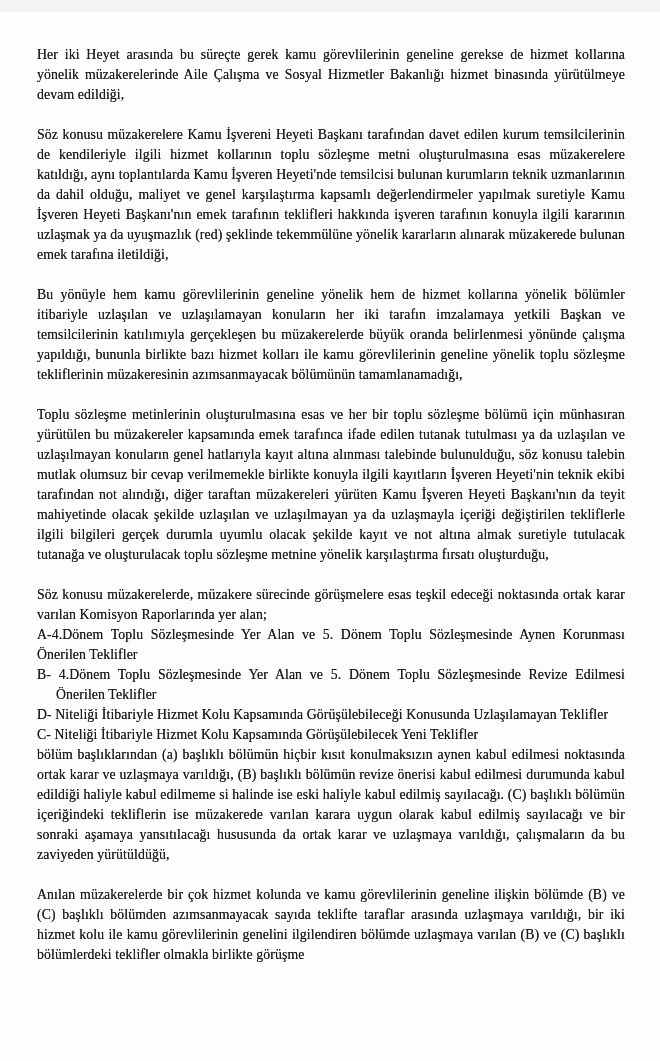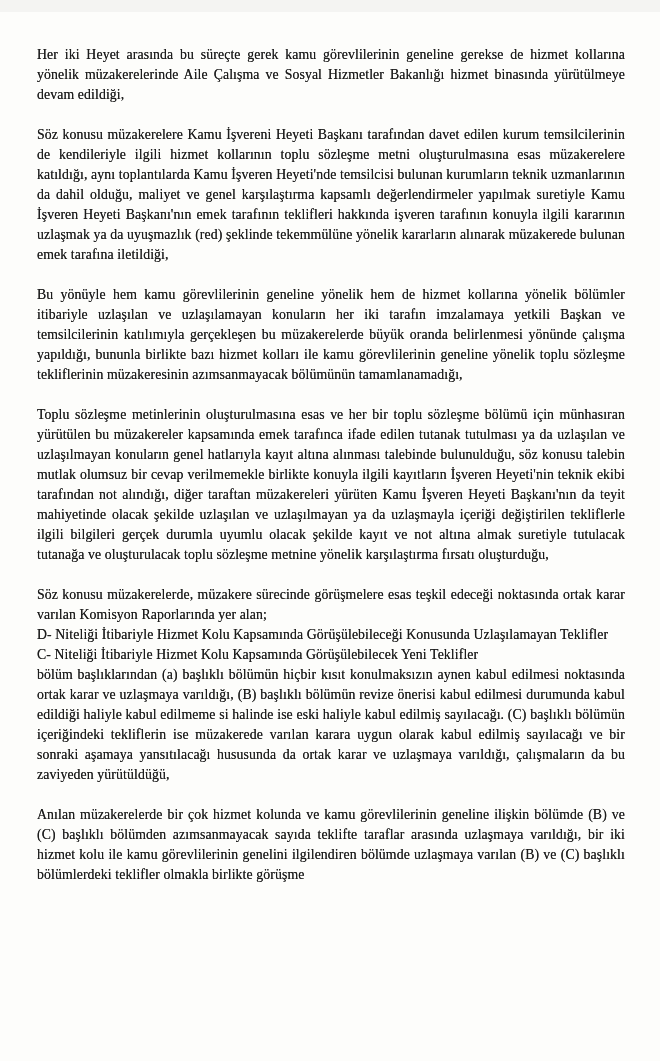--- a/index.html
+++ b/index.html
@@ -51,21 +51,23 @@
 
     <p>Söz konusu müzakerelere Kamu İşvereni Heyeti Başkanı tarafından davet edilen kurum temsilcilerinin de kendileriyle ilgili hizmet kollarının toplu sözleşme metni oluşturulmasına esas müzakerelere katıldığı, aynı toplantılarda Kamu İşveren Heyeti'nde temsilcisi bulunan kurumların teknik uzmanlarının da dahil olduğu, maliyet ve genel karşılaştırma kapsamlı değerlendirmeler yapılmak suretiyle Kamu İşveren Heyeti Başkanı'nın emek tarafının teklifleri hakkında işveren tarafının konuyla ilgili kararının uzlaşmak ya da uyuşmazlık (red) şeklinde tekemmülüne yönelik kararların alınarak müzakerede bulunan emek tarafına iletildiği,</p>
 
     <p>Bu yönüyle hem kamu görevlilerinin geneline yönelik hem de hizmet kollarına yönelik bölümler itibariyle uzlaşılan ve uzlaşılamayan konuların her iki tarafın imzalamaya yetkili Başkan ve temsilcilerinin katılımıyla gerçekleşen bu müzakerelerde büyük oranda belirlenmesi yönünde çalışma yapıldığı, bununla birlikte bazı hizmet kolları ile kamu görevlilerinin geneline yönelik toplu sözleşme tekliflerinin müzakeresinin azımsanmayacak bölümünün tamamlanamadığı,</p>
 
     <p>Toplu sözleşme metinlerinin oluşturulmasına esas ve her bir toplu sözleşme bölümü için münhasıran yürütülen bu müzakereler kapsamında emek tarafınca ifade edilen tutanak tutulması ya da uzlaşılan ve uzlaşılmayan konuların genel hatlarıyla kayıt altına alınması talebinde bulunulduğu, söz konusu talebin mutlak olumsuz bir cevap verilmemekle birlikte konuyla ilgili kayıtların İşveren Heyeti'nin teknik ekibi tarafından not alındığı, diğer taraftan müzakereleri yürüten Kamu İşveren Heyeti Başkanı'nın da teyit mahiyetinde olacak şekilde uzlaşılan ve uzlaşılmayan ya da uzlaşmayla içeriği değiştirilen tekliflerle ilgili bilgileri gerçek durumla uyumlu olacak şekilde kayıt ve not altına almak suretiyle tutulacak tutanağa ve oluşturulacak toplu sözleşme metnine yönelik karşılaştırma fırsatı oluşturduğu,</p>
 
     <div class="block">
       <p>Söz konusu müzakerelerde, müzakere sürecinde görüşmelere esas teşkil edeceği noktasında ortak karar varılan Komisyon Raporlarında yer alan;</p>
 
+      <p>A-4.Dönem Toplu Sözleşmesinde Yer Alan ve 5. Dönem Toplu Sözleşmesinde Aynen Korunması Önerilen Teklifler</p>
 
+      <p class="hang">B- 4.Dönem Toplu Sözleşmesinde Yer Alan ve 5. Dönem Toplu Sözleşmesinde Revize Edilmesi Önerilen Teklifler</p>
 
       <p class="hang">D- Niteliği İtibariyle Hizmet Kolu Kapsamında Görüşülebileceği Konusunda Uzlaşılamayan Teklifler</p>
 
       <p class="hang">C- Niteliği İtibariyle Hizmet Kolu Kapsamında Görüşülebilecek Yeni Teklifler</p>
 
       <p>bölüm başlıklarından (a) başlıklı bölümün hiçbir kısıt konulmaksızın aynen kabul edilmesi noktasında ortak karar ve uzlaşmaya varıldığı, (B) başlıklı bölümün revize önerisi kabul edilmesi durumunda kabul edildiği haliyle kabul edilmeme si halinde ise eski haliyle kabul edilmiş sayılacağı. (C) başlıklı bölümün içeriğindeki tekliflerin ise müzakerede varılan karara uygun olarak kabul edilmiş sayılacağı ve bir sonraki aşamaya yansıtılacağı hususunda da ortak karar ve uzlaşmaya varıldığı, çalışmaların da bu zaviyeden yürütüldüğü,</p>
     </div>
 
     <p>Anılan müzakerelerde bir çok hizmet kolunda ve kamu görevlilerinin geneline ilişkin bölümde (B) ve (C) başlıklı bölümden azımsanmayacak sayıda teklifte taraflar arasında uzlaşmaya varıldığı, bir iki hizmet kolu ile kamu görevlilerinin genelini ilgilendiren bölümde uzlaşmaya varılan (B) ve (C) başlıklı bölümlerdeki teklifler olmakla birlikte görüşme</p>
 

